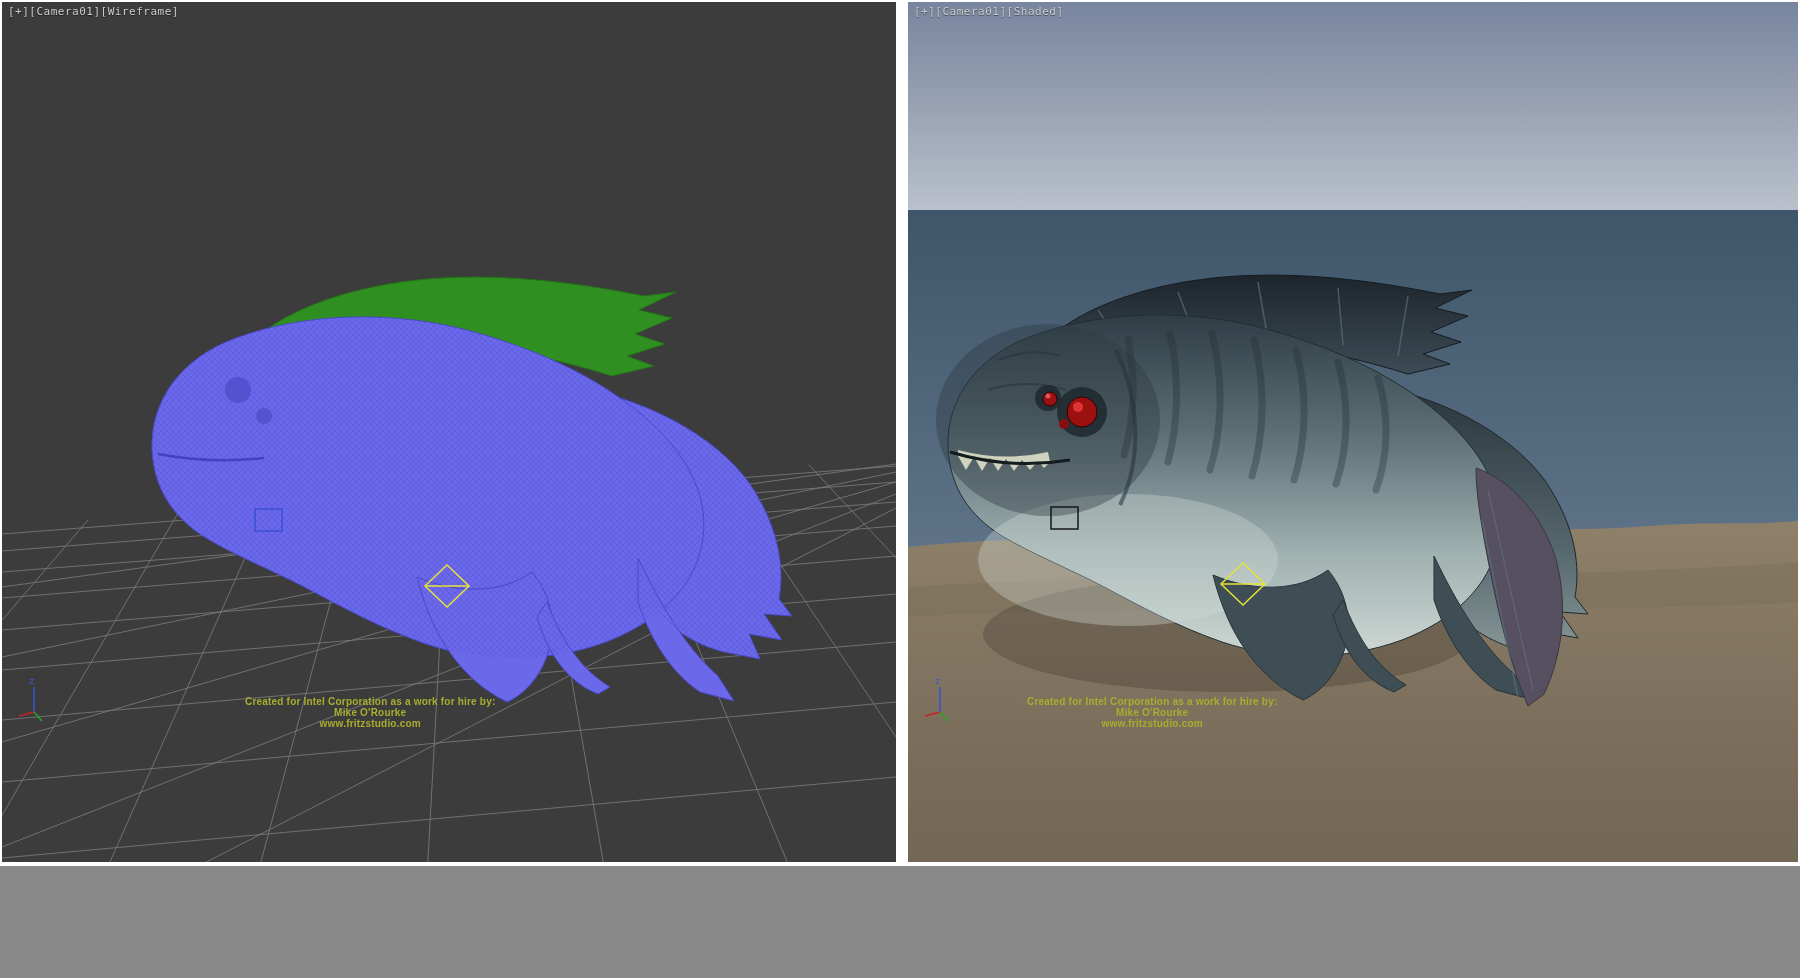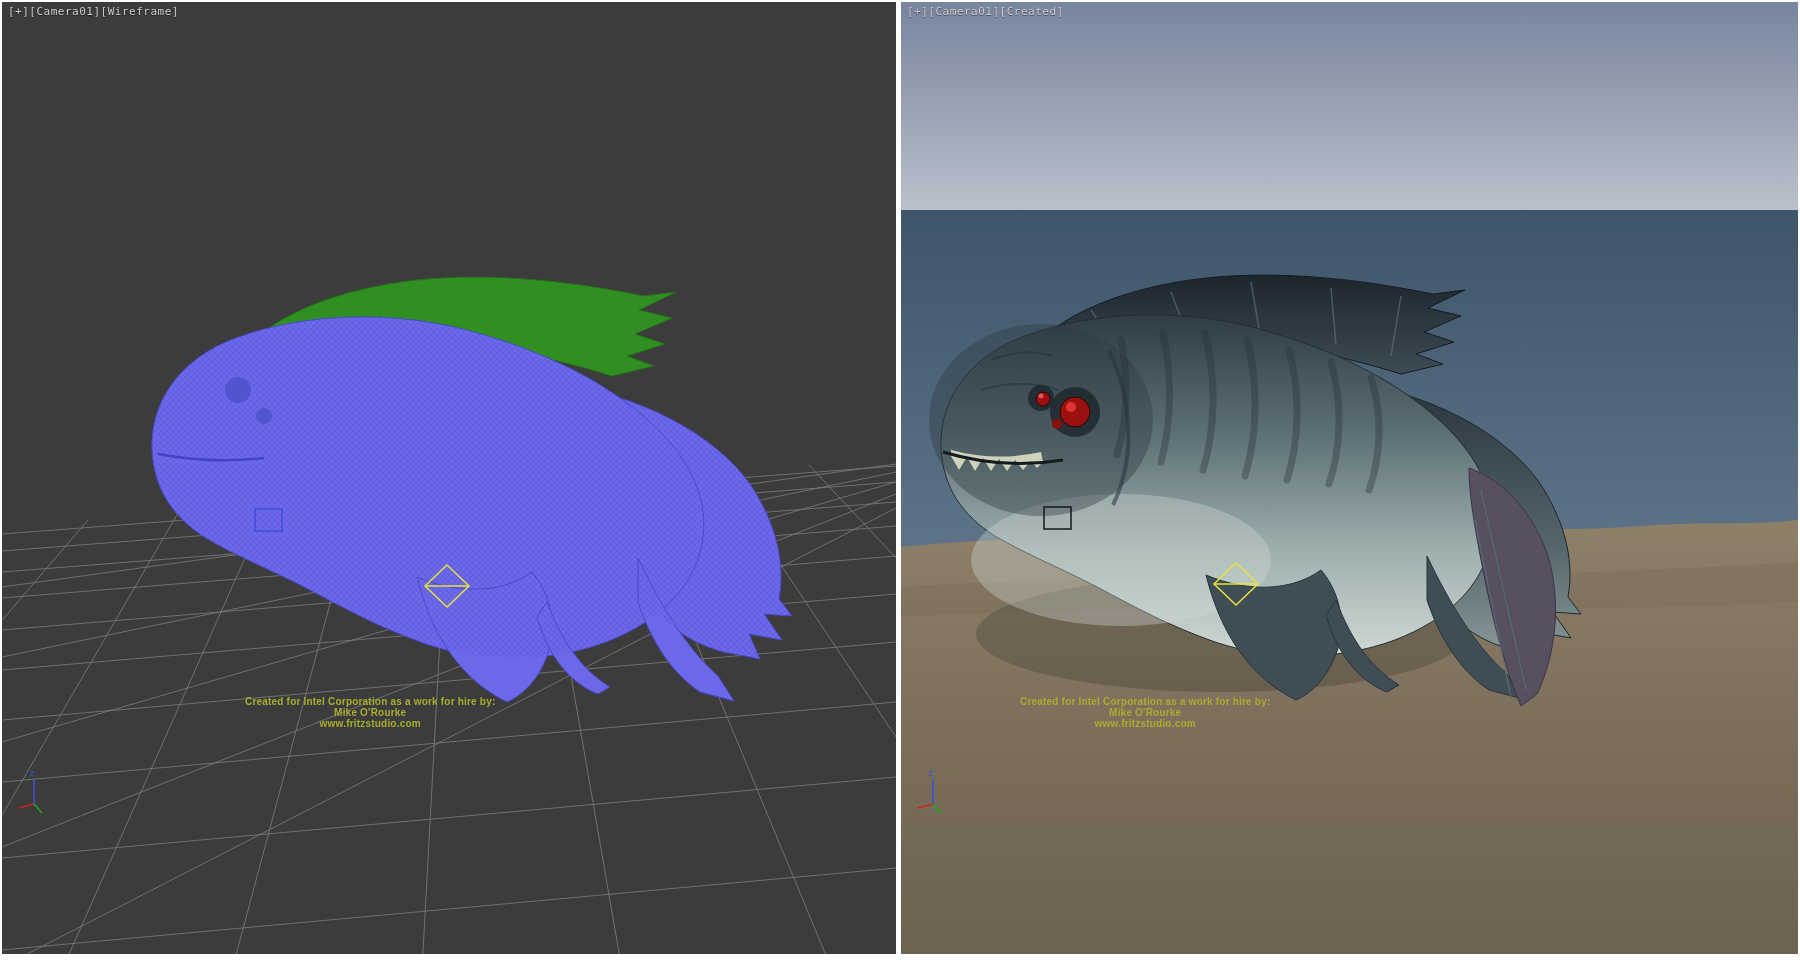--- a/index.html
+++ b/index.html
@@ -1,19 +1,19 @@
 <!DOCTYPE html>
 <html style="--page-bg: #ffffff; --wf-bg: #3c3c3c; --grid-line: #7a7a7a; --wf-blue: #6b68ea; --wf-blue-dark: #4a48c8; --dorsal-green: #2f9021; --gizmo-yellow: #e6e23a; --watermark-olive: #a9ad2e; --label-gray: #cccccc; --sky-top: #78859f; --sky-bottom: #bac1cc; --sea-top: #3e556a; --sea-bottom: #607589; --ground-light: #8e8069; --ground-dark: #6b614f; --axis-red: #cc2222; --axis-green: #22aa22; --axis-blue: #3355dd; --eye-red: #9c1010;"><head>
 <meta charset="utf-8">
 <style>
   html,body{margin:0;padding:0;background:#888;}
   .stage{
-    position:relative;width:1800px;height:978px;box-sizing:border-box;
+    position:relative;width:1800px;height:866px;box-sizing:border-box;
     background:var(--page-bg,#ffffff);
-    display:flex;gap:5px;padding:2px 2px 24px 2px;
+    display:flex;gap:12px;padding:2px 2px 4px 2px;
     font-family:"Liberation Sans",sans-serif;
     overflow:hidden;
   }
   .viewport{position:relative;height:100%;overflow:hidden;}
   .vp-left{width:894px;background:var(--wf-bg,#3c3c3c);}
   .vp-right{flex:1;background:#5b7186;}
   .scene{position:absolute;inset:0;display:block;}
   .vp-label{
     position:absolute;top:3px;left:6px;
     font-family:"DejaVu Sans Mono",monospace;
@@ -234,21 +234,21 @@
 
         <rect class="selbox-r" x="253" y="507" width="27" height="22"></rect>
 
         <g class="gizmo">
           <path d="M445 563 L467 584 L445 605 L423 584 Z"></path>
           <line x1="423" y1="584" x2="467" y2="584"></line>
         </g>
       </g>
     </svg>
 
-    <div class="vp-label">[+][Camera01][Created]</div>
+    <div class="vp-label">[+][Camera01][Shaded]</div>
 
     <div class="watermark wm-right">
       <div>Created for Intel Corporation as a work for hire by:</div>
       <div>Mike O'Rourke</div>
       <div>www.fritzstudio.com</div>
     </div>
 
     <svg class="tripod" width="44" height="52">
       <line x1="20" y1="40" x2="20" y2="15" stroke="var(--axis-blue,#3355dd)" stroke-width="1.5"></line>
       <line x1="20" y1="40" x2="5" y2="44" stroke="var(--axis-red,#cc2222)" stroke-width="1.5"></line>

